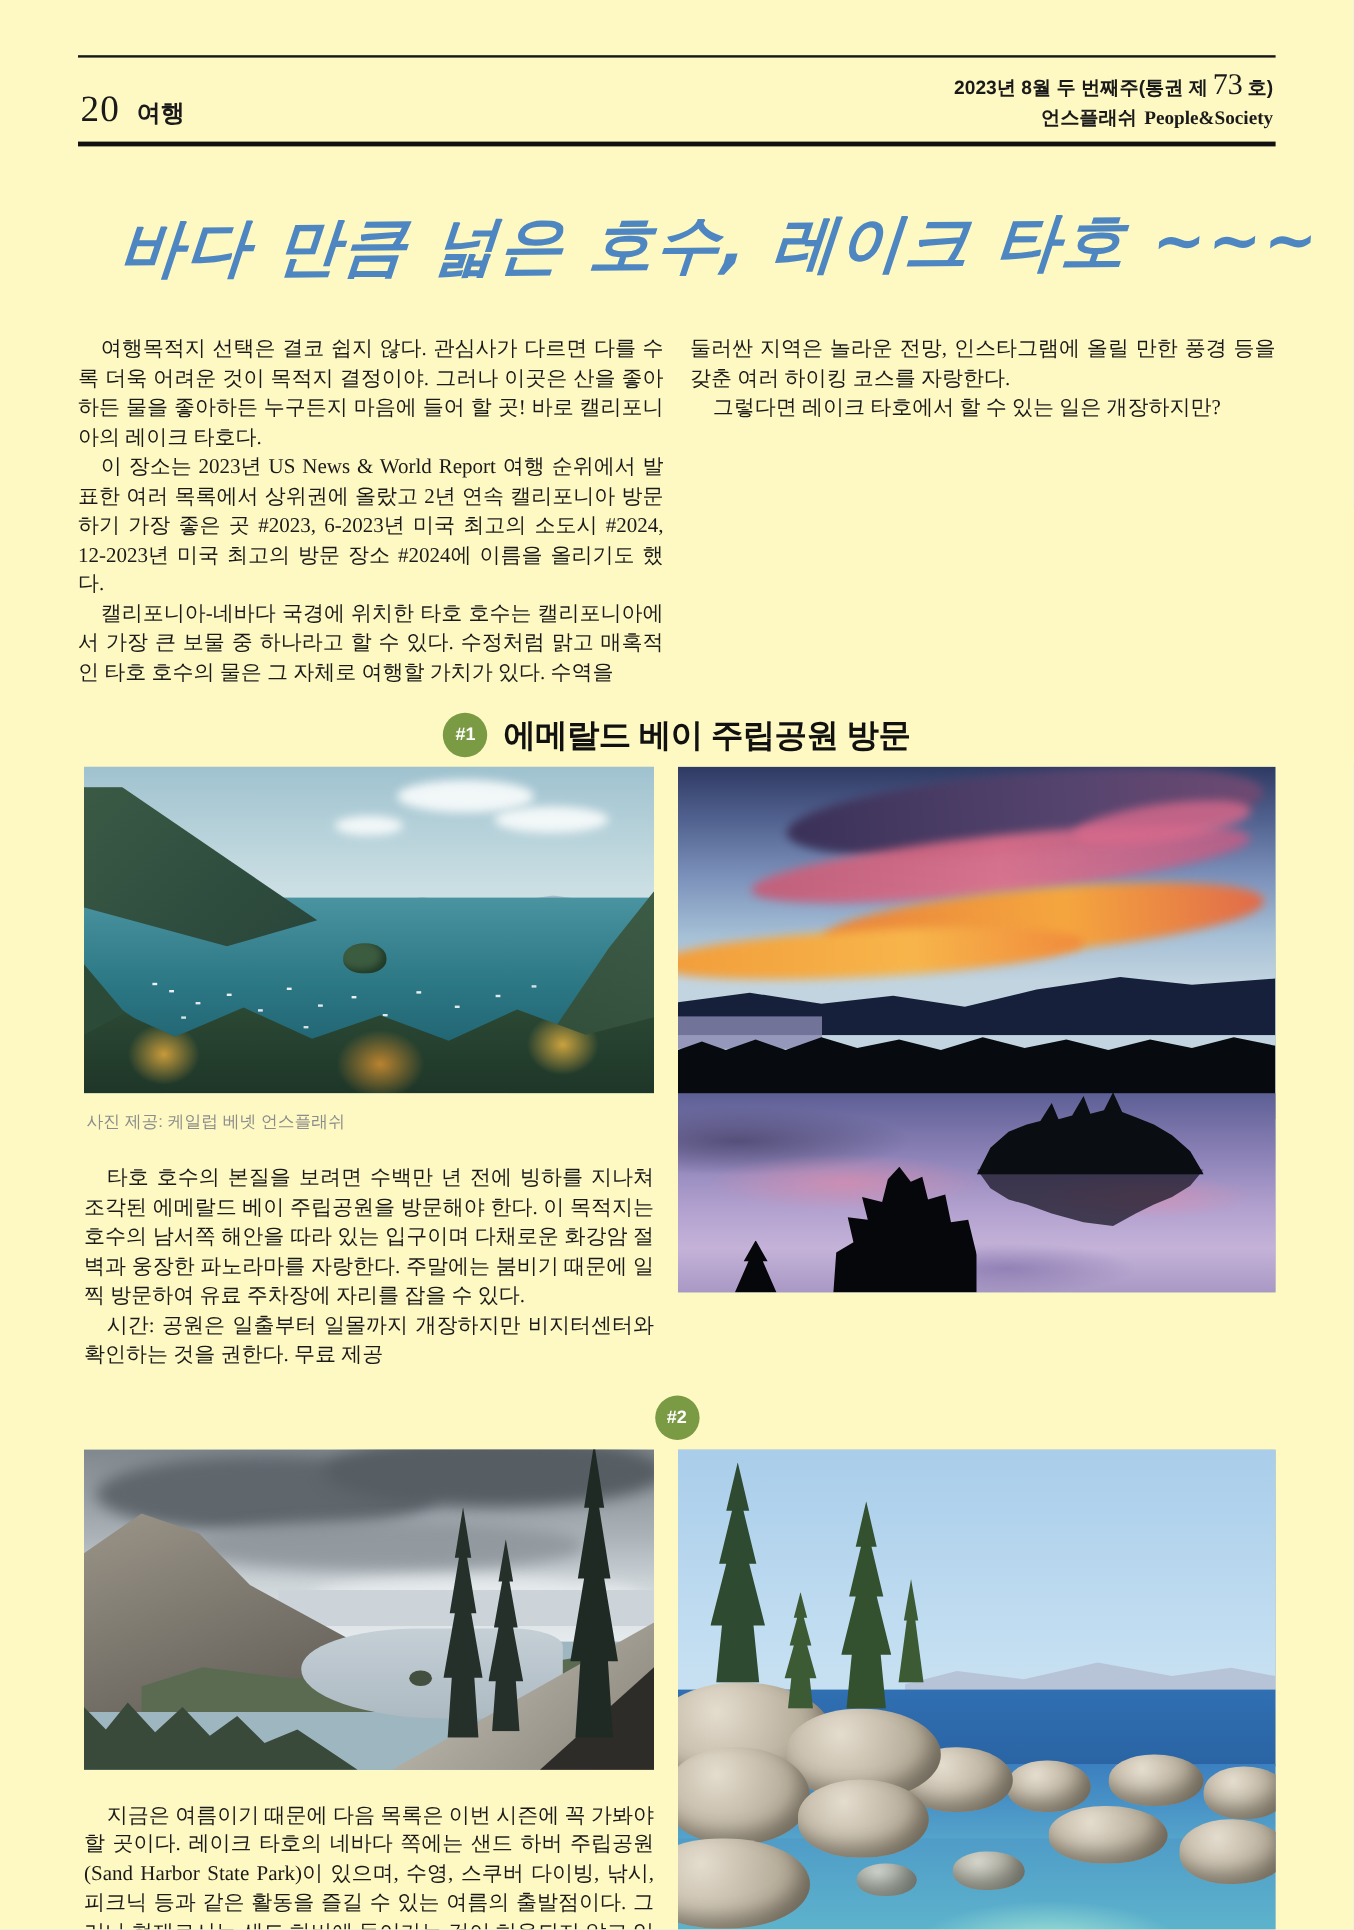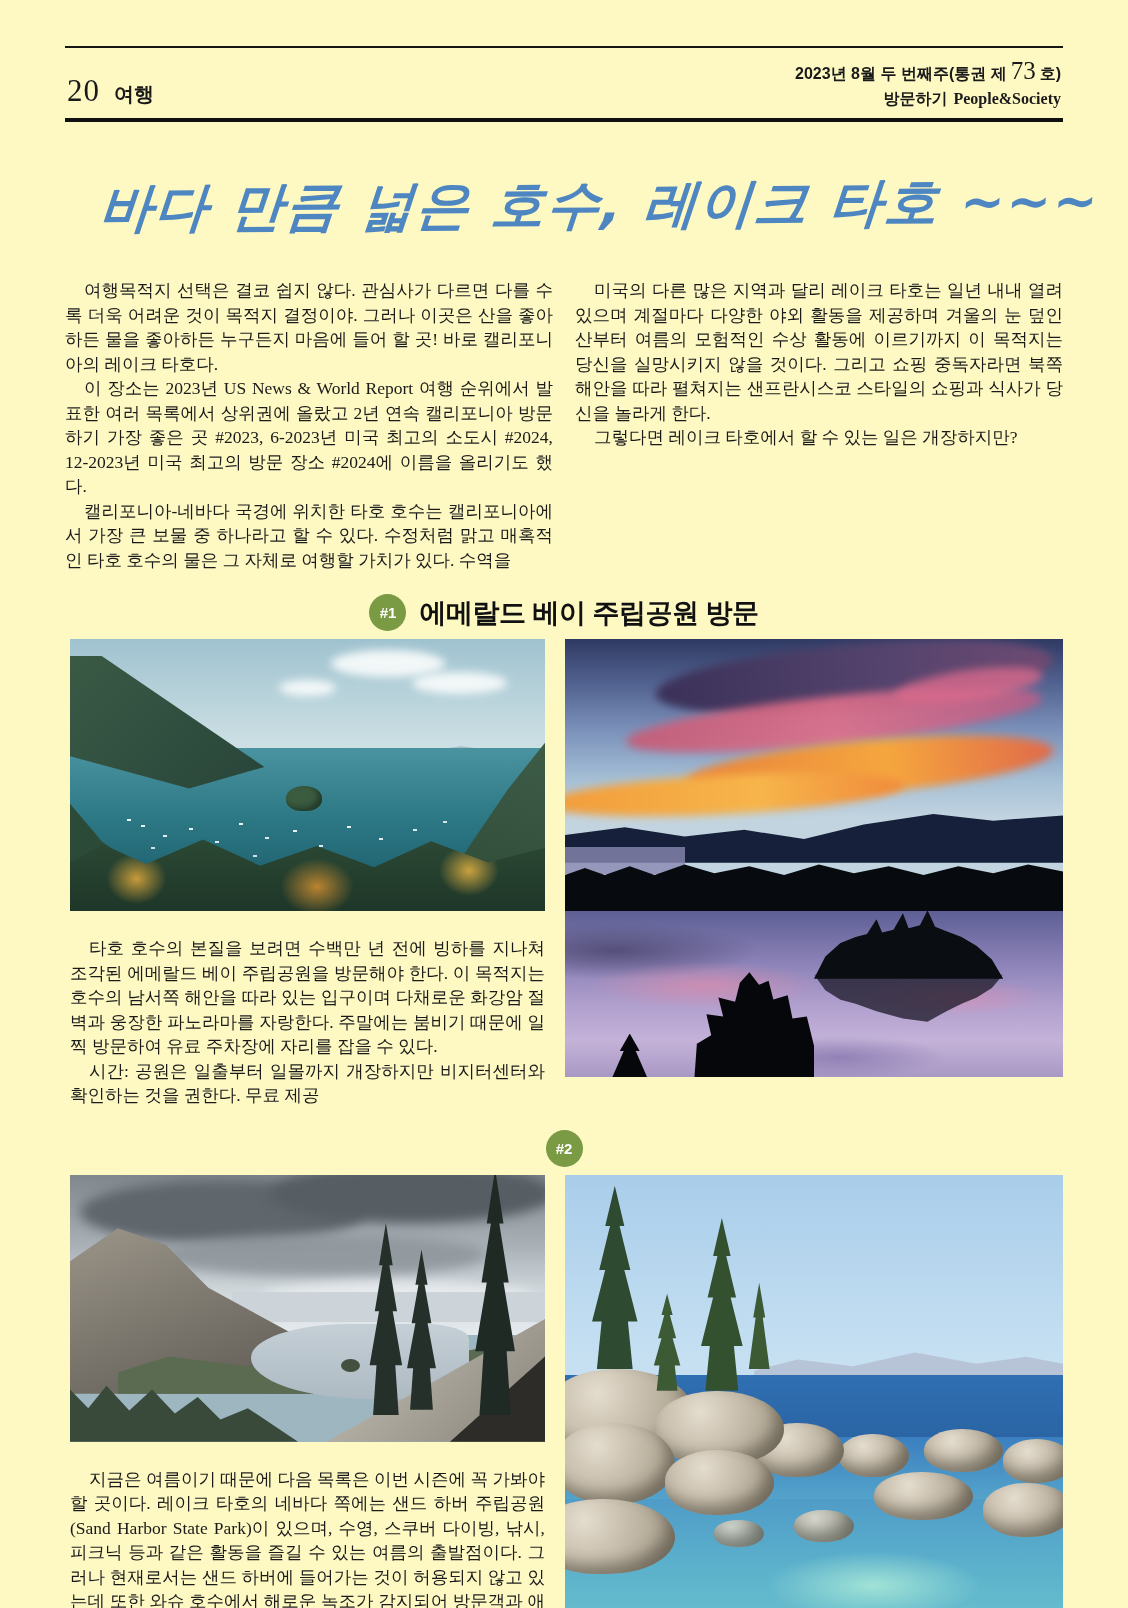--- a/index.html
+++ b/index.html
@@ -196,37 +196,37 @@
     <div class="rule-thin"></div>
     <div class="header-row">
       <div class="header-left">
         <span class="pagenum">20</span><span class="seclabel">여행</span>
       </div>
       <div class="header-right">
         <div class="issue-line">
           <span>2023년 8월 두 번째주(통권 제</span><span class="issue-no">73</span><span>호)</span>
         </div>
         <div class="pub-line">
-          <span class="pub-kr">방문하기</span><span class="pub-en">People&amp;Society</span>
+          <span class="pub-kr">언스플래쉬</span><span class="pub-en">People&amp;Society</span>
         </div>
       </div>
     </div>
     <div class="rule-thick"></div>
   </header>
 
   <h1 class="main-title">바다 만큼 넓은 호수, 레이크 타호 ~~~</h1>
 
   <section class="intro">
     <div class="col">
       <p>여행목적지 선택은 결코 쉽지 않다. 관심사가 다르면 다를 수록 더욱 어려운 것이 목적지 결정이야. 그러나 이곳은 산을 좋아하든 물을 좋아하든 누구든지 마음에 들어 할 곳! 바로 캘리포니아의 레이크 타호다.</p>
       <p>이 장소는 2023년 US News &amp; World Report 여행 순위에서 발표한 여러 목록에서 상위권에 올랐고 2년 연속 캘리포니아 방문하기 가장 좋은 곳 #2023, 6-2023년 미국 최고의 소도시 #2024, 12-2023년 미국 최고의 방문 장소 #2024에 이름을 올리기도 했다.</p>
       <p>캘리포니아-네바다 국경에 위치한 타호 호수는 캘리포니아에서 가장 큰 보물 중 하나라고 할 수 있다. 수정처럼 맑고 매혹적인 타호 호수의 물은 그 자체로 여행할 가치가 있다. 수역을</p>
     </div>
     <div class="col">
-      <p>미국의 다른 많은 지역과 달리 레이크 타호는 일년 내내 열려 있으며 계절마다 다양한 야외 활동을 제공하며 겨울의 눈 덮인 산부터 여름의 모험적인 수상 활동에 이르기까지 이 목적지는 당신을 실망시키지 않을 것이다. 그리고 쇼핑 중독자라면 북쪽 해안을 따라 펼쳐지는 샌프란시스코 스타일의 쇼핑과 식사가 당신을 놀라게 한다.</p>
+      <p class="noindent">둘러싼 지역은 놀라운 전망, 인스타그램에 올릴 만한 풍경 등을 갖춘 여러 하이킹 코스를 자랑한다.</p>
       <p>그렇다면 레이크 타호에서 할 수 있는 일은 개장하지만?</p>
     </div>
   </section>
 
   <div class="section-heading">
     <span class="badge">#1</span>
     <span class="heading-text">에메랄드 베이 주립공원 방문</span>
   </div>
 
   <section class="content-grid">
@@ -238,20 +238,21 @@
           <div class="p1-cloud c1c"></div>
         <div class="p1-farhills"></div>
         <div class="p1-water"></div>
         <div class="p1-lefthill"></div>
         <div class="p1-leftshore"></div>
         <div class="p1-rightforest"></div>
         <div class="p1-island"></div>
         <div class="p1-boats"></div>
         <div class="p1-frontforest"></div>
       </div>
+      <div class="credit">사진 제공: 케일럽 베넷 언스플래쉬</div>
       <div class="section-body">
         <p>타호 호수의 본질을 보려면 수백만 년 전에 빙하를 지나쳐 조각된 에메랄드 베이 주립공원을 방문해야 한다. 이 목적지는 호수의 남서쪽 해안을 따라 있는 입구이며 다채로운 화강암 절벽과 웅장한 파노라마를 자랑한다. 주말에는 붐비기 때문에 일찍 방문하여 유료 주차장에 자리를 잡을 수 있다.</p>
         <p>시간: 공원은 일출부터 일몰까지 개장하지만 비지터센터와 확인하는 것을 권한다. 무료 제공</p>
       </div>
     </div>
     <div class="right-col">
       <div class="photo ph-size-2">
         <div class="p2-sky"></div>
         <div class="p2-cl p2-cl-dark"></div>
         <div class="p2-cl p2-cl-pink"></div>

